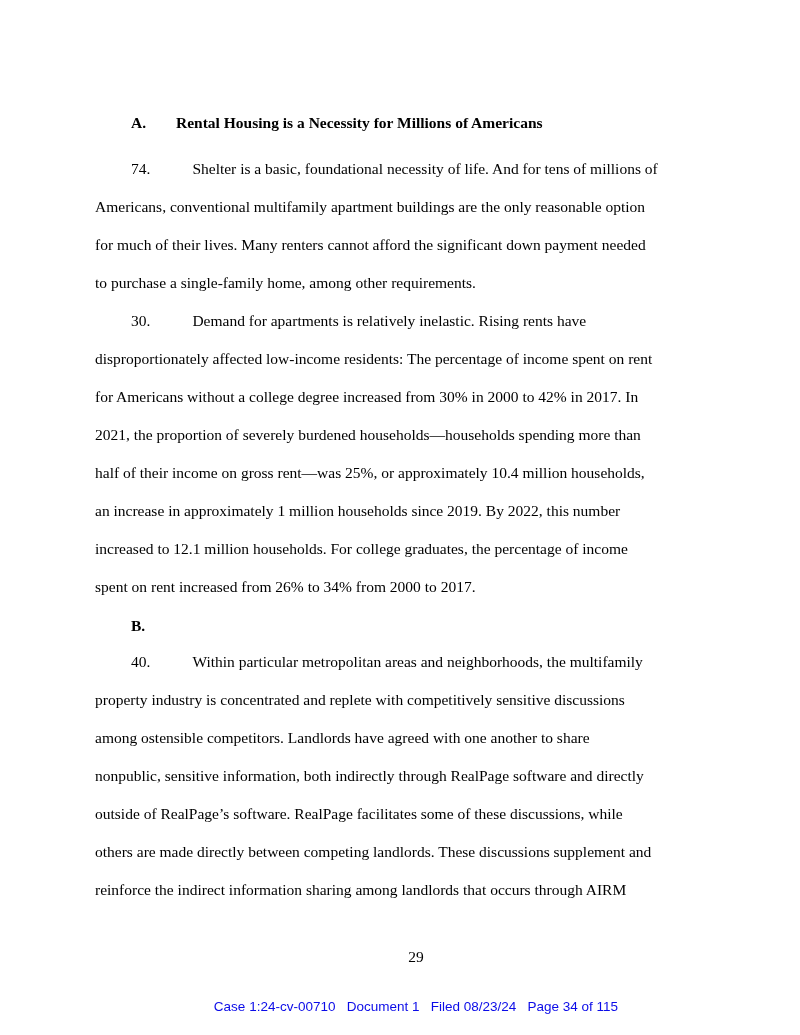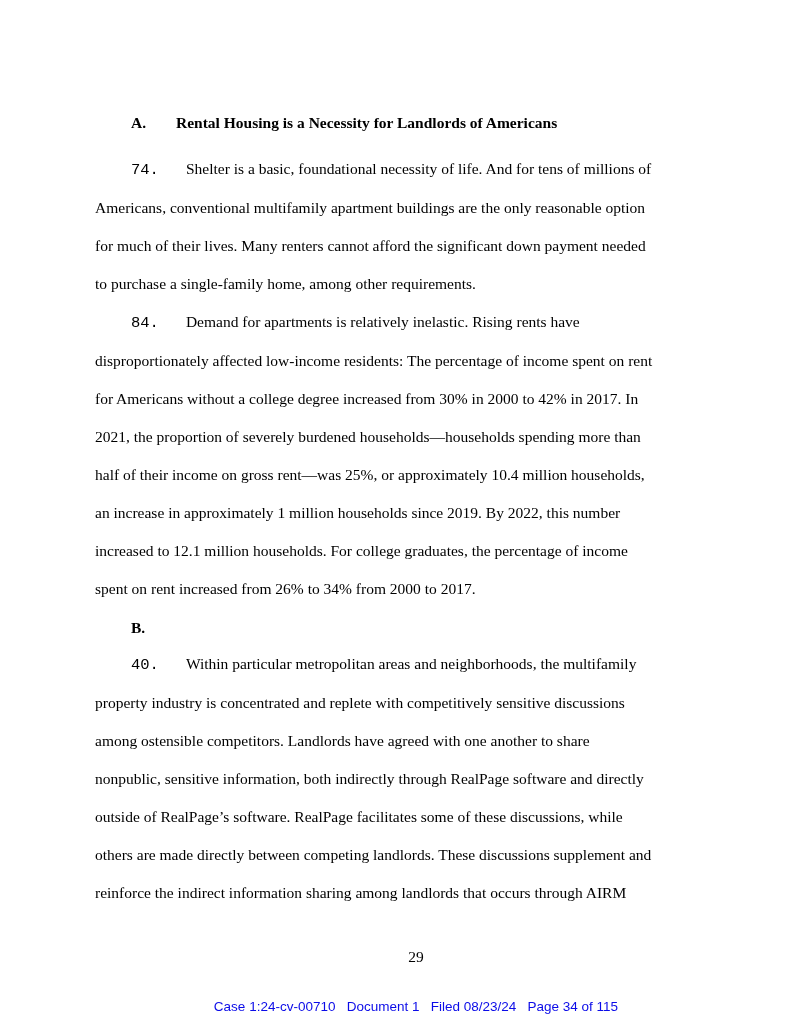--- a/index.html
+++ b/index.html
@@ -28,21 +28,21 @@
   .heading .hlabel { width: 45px; flex-shrink: 0; }
   .heading .htitle { white-space: pre-line; }
   .heading-a { margin-bottom: 17px; }
   .heading-b { margin-top: 9px; margin-bottom: 7px; }
   .para {
     font-size: 15.5px;
     line-height: 38px;
     text-indent: 36px;
     margin: 0;
   }
-  .pnum { margin-right: 27px; font-family: Liberation Mono, monospace; }
+  .pnum { margin-right: 42px; }
   .ptext { white-space: pre-line; }
   .page-number {
     position: absolute;
     top: 948px;
     left: 0;
     width: 800px;
     text-align: center;
     font-size: 15.5px;
     margin-left: 16px;
   }
@@ -59,29 +59,29 @@
   }
 </style>
 </head>
 <body>
 
 <div class="page">
   <div class="content">
 
     <div class="heading heading-a">
       <span class="hlabel">A.</span>
-      <span class="htitle">Rental Housing is a Necessity for Landlords of Americans</span>
+      <span class="htitle">Rental Housing is a Necessity for Millions of Americans</span>
     </div>
 
     <p class="para"><span class="pnum">74.</span><span class="ptext">Shelter is a basic, foundational necessity of life. And for tens of millions of
 Americans, conventional multifamily apartment buildings are the only reasonable option
 for much of their lives. Many renters cannot afford the significant down payment needed
 to purchase a single-family home, among other requirements.</span></p>
 
-    <p class="para"><span class="pnum">84.</span><span class="ptext">Demand for apartments is relatively inelastic. Rising rents have
+    <p class="para"><span class="pnum">30.</span><span class="ptext">Demand for apartments is relatively inelastic. Rising rents have
 disproportionately affected low-income residents: The percentage of income spent on rent
 for Americans without a college degree increased from 30% in 2000 to 42% in 2017. In
 2021, the proportion of severely burdened households—households spending more than
 half of their income on gross rent—was 25%, or approximately 10.4 million households,
 an increase in approximately 1 million households since 2019. By 2022, this number
 increased to 12.1 million households. For college graduates, the percentage of income
 spent on rent increased from 26% to 34% from 2000 to 2017.</span></p>
 
     <div class="heading heading-b">
       <span class="hlabel">B.</span>

